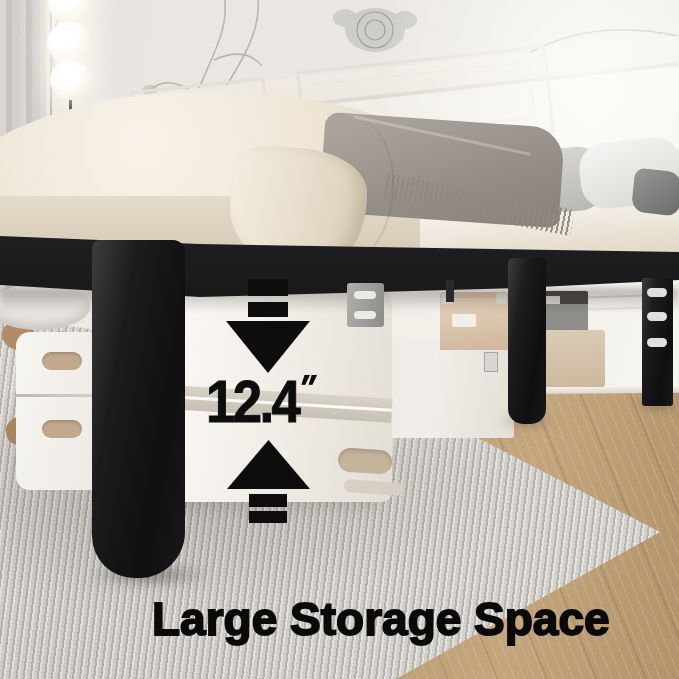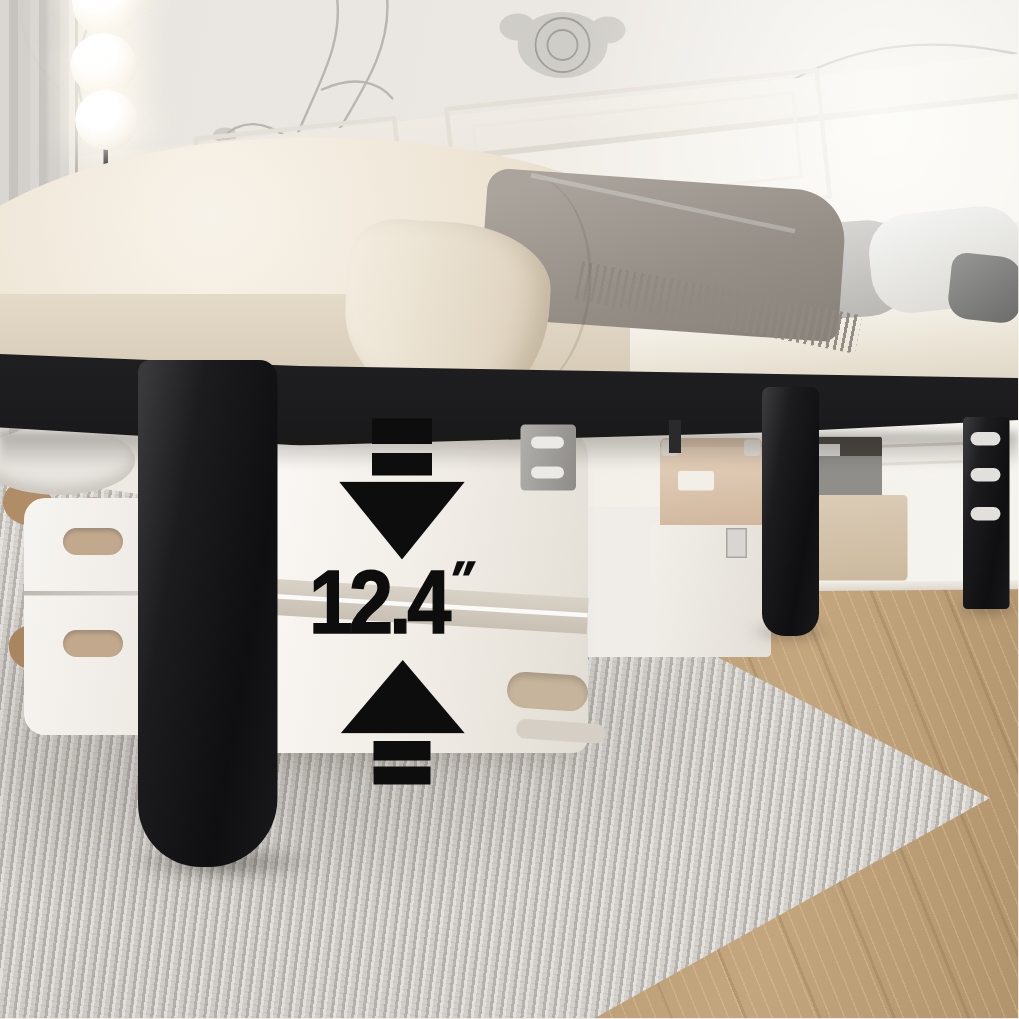--- a/index.html
+++ b/index.html
@@ -287,14 +287,15 @@
   </div>
   <div class="abs measurement">
     <span>12.4</span><span class="meas-unit">″</span>
   </div>
   <div>
     <div class="abs ann au-head"></div>
     <div class="abs ann au-bar1"></div>
     <div class="abs ann au-bar2"></div>
   </div>
 
+  <div class="abs caption">Large Storage Space</div>
 
 </div>
 
 </body></html>

